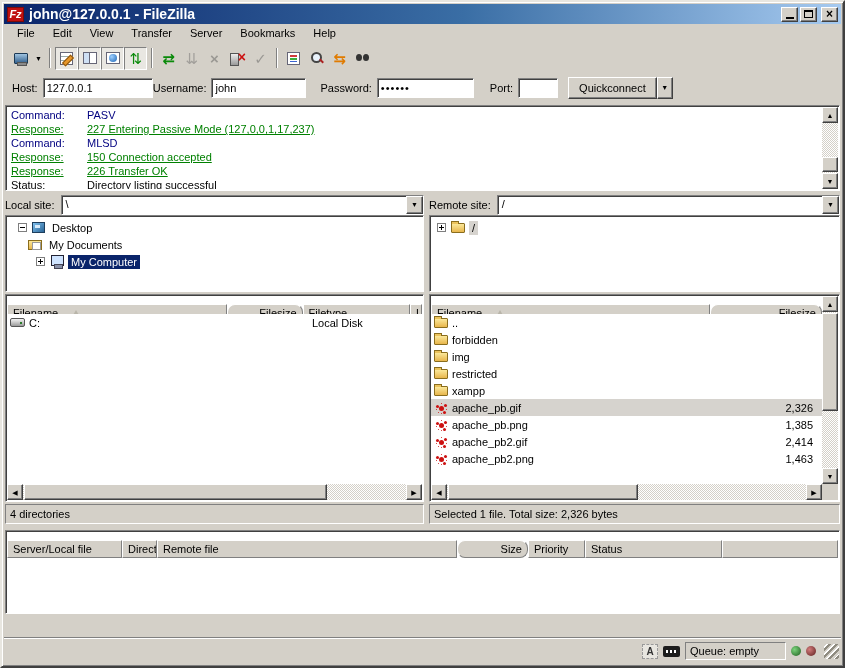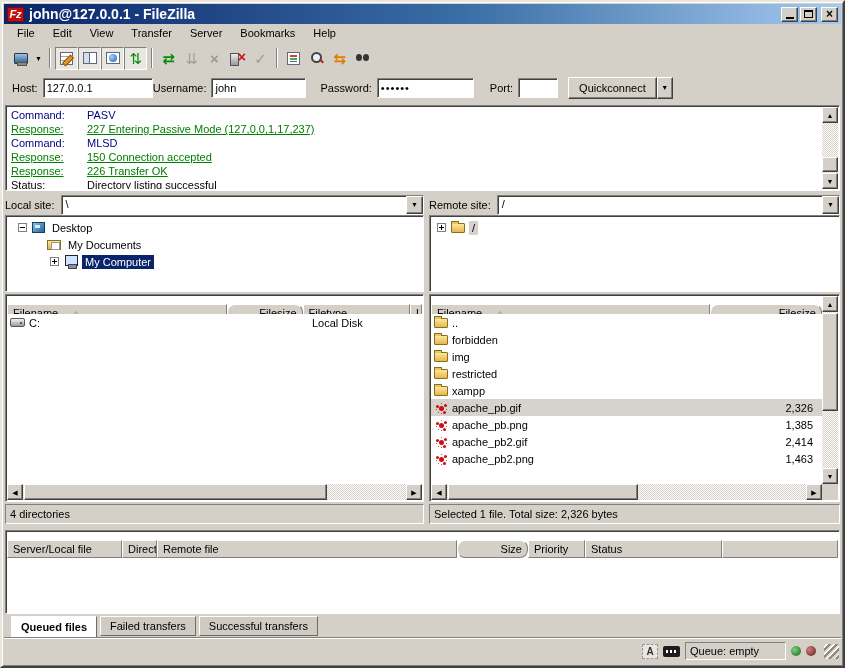--- a/index.html
+++ b/index.html
@@ -305,25 +305,25 @@
           <span>▼</span>
         </span>
     </span>
   </div>
   <div class="tree sunken" style="left:3px;top:213px;width:419px;height:77px">
     <div class="trow" style="padding-left:12px">
       <span class="expander"></span>
       <span class="ficon i-desktop"></span>
       <span class="tlabel">Desktop</span>
     </div>
-    <div class="trow" style="padding-left:41px">
+    <div class="trow" style="padding-left:22px">
       <span class="ficon i-docs"></span>
       <span class="tlabel">My Documents</span>
     </div>
-    <div class="trow" style="padding-left:44px">
+    <div class="trow" style="padding-left:30px">
       <span class="expander plus"></span>
       <span class="ficon i-pc"></span>
       <span class="tlabel sel-focus">My Computer</span>
     </div>
   </div>
 
   <div class="siterow" style="left:427px;top:192px;right:3px">
     <span class="slabel">Remote site:</span>
     <span class="combo">
       <span class="combo-val">/</span>
@@ -476,25 +476,20 @@
       <span class="hcell" style="width:57px">
           <span>Priority</span>
         </span>
       <span class="hcell" style="width:137px">
           <span>Status</span>
         </span>
       <span class="hcell" style="flex:1"></span>
     </div>
   </div>
 
-  <div class="tabs">
-    <span class="tab active">Queued files</span>
-    <span class="tab">Failed transfers</span>
-    <span class="tab">Successful transfers</span>
-  </div>
 
   <div class="statusbar">
     <span class="tticon">A</span>
     <span class="badge"></span>
     <span class="queuepanel">
         <span>Queue: empty</span>
       </span>
     <span class="led led-g"></span>
     <span class="led led-r"></span>
     <span class="grip"></span>

